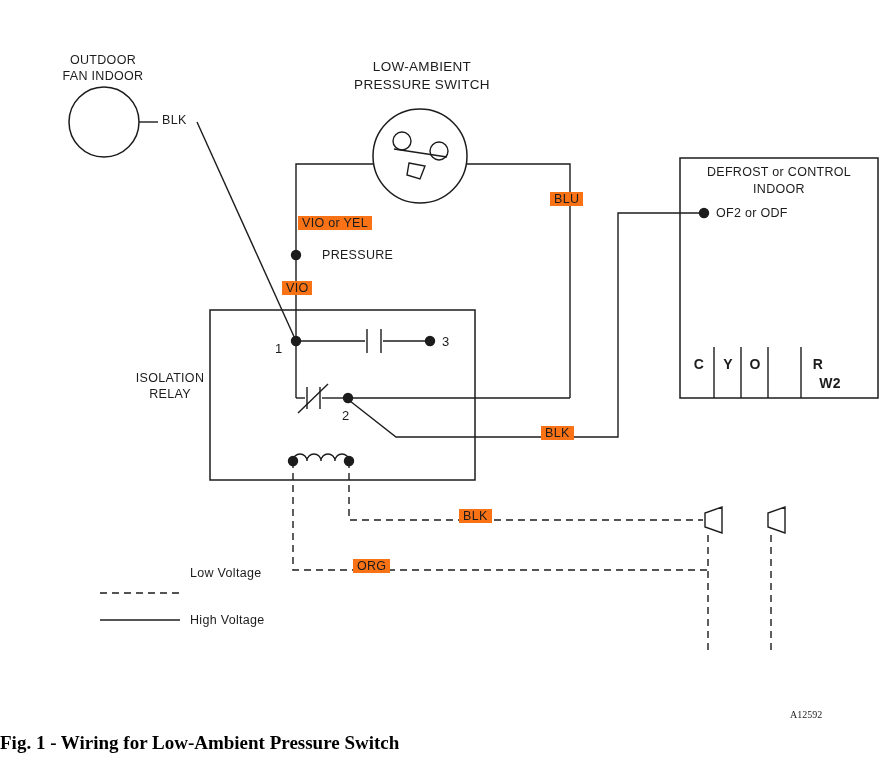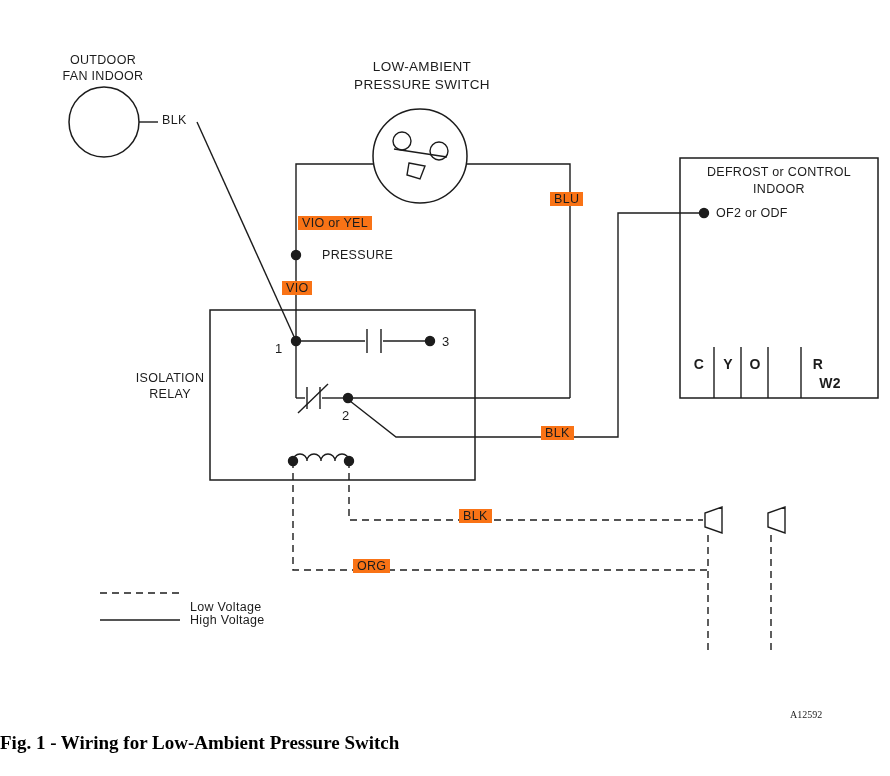--- a/index.html
+++ b/index.html
@@ -179,20 +179,20 @@
   <div class="terminal-letter" style="left:728px; top:356px;">Y</div>
   <div class="terminal-letter" style="left:755px; top:356px;">O</div>
   <div class="terminal-letter" style="left:785px; top:375px;margin-left:45px;">W2</div>
   <div class="terminal-letter" style="left:818px; top:356px;">R</div>
 
   <div class="lbl on-line" style="left:459px; top:509px;">BLK</div>
 
   <div class="lbl on-line" style="left:353px; top:559px;">ORG</div>
 
 
-  <div class="lbl" style="left:190px; top:600px;">Low Voltage</div>
+  <div class="lbl" style="left:190px; top:566px;">Low Voltage</div>
   <div class="lbl" style="left:190px; top:613px;">High Voltage</div>
 
   <div class="ref-num" style="left:790px; top:709px;">A12592</div>
 
   <div class="caption">Fig. 1 - Wiring for Low-Ambient Pressure Switch</div>
 
 </div>
 
 </body></html>

